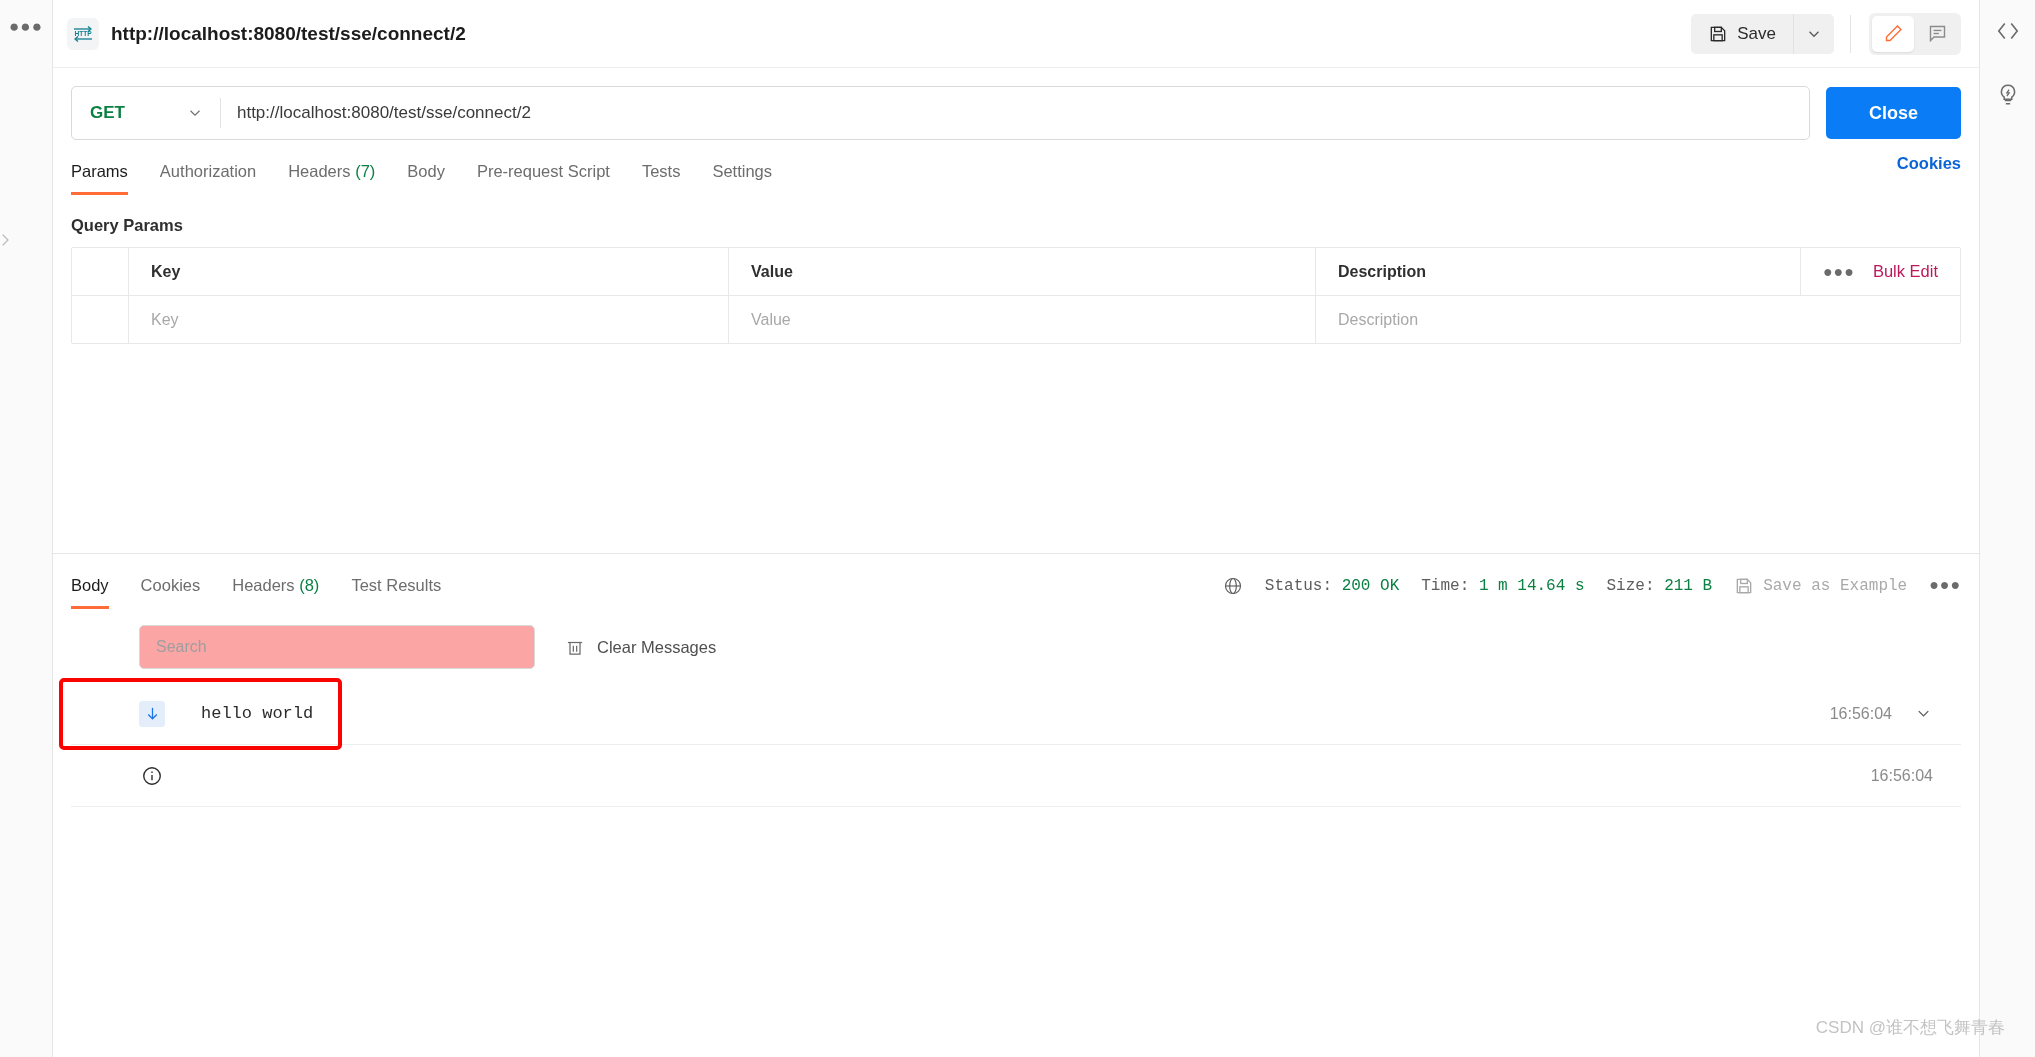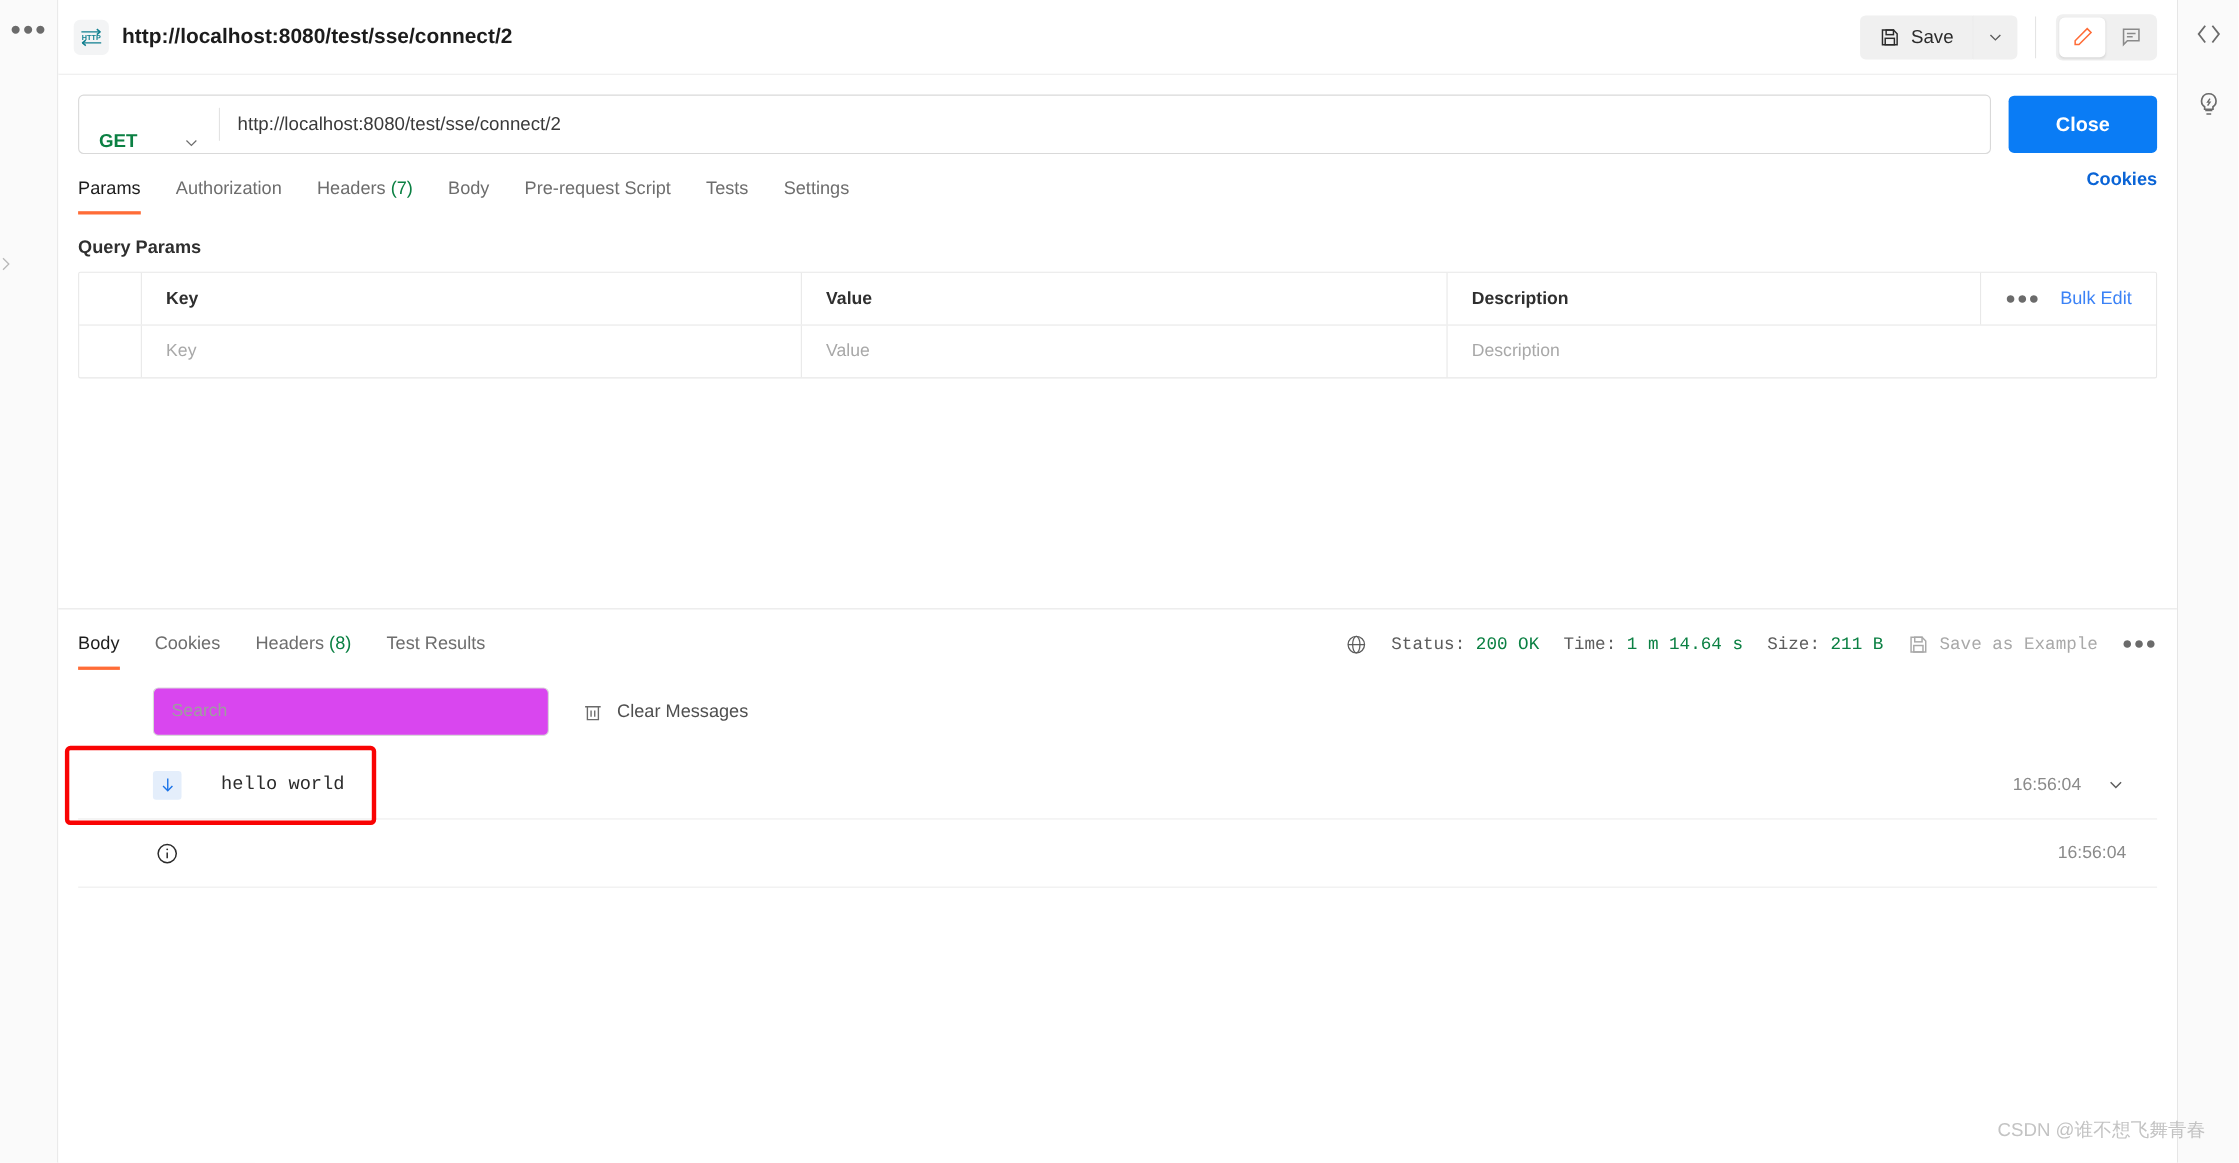--- a/index.html
+++ b/index.html
@@ -170,22 +170,22 @@
     flex: 1 1 auto;
     display: flex;
     align-items: center;
     height: 52px;
     border: 1px solid #d9d9d9;
     border-radius: 5px;
     background: #fff;
     min-width: 0;
   }
   .method-sel {
-    display: flex; align-items: flex-end;
-    gap: 40px;
+    display: flex; align-items: center;
+    gap: 61px;
     padding: 0 16px 0 18px;
     height: 100%;
     cursor: pointer;
     flex: 0 0 auto;
   }
   .method-txt {
     color: #0b8043;
     font-weight: bold;
     font-size: 17px;
   }
@@ -280,21 +280,21 @@
              display: flex; align-items: center; padding-left: 22px; box-sizing: border-box; }
   .qp-tools { flex: 0 0 auto; display: flex; align-items: center; gap: 18px;
               padding: 0 22px; height: 100%; border-left: 1px solid #e8e8e8; }
   .qp-head .qp-key, .qp-head .qp-val, .qp-head .qp-desc {
     font-weight: bold; color: #2f2f2f;
   }
   .qp-body .qp-key, .qp-body .qp-val, .qp-body .qp-desc {
     color: #a8a8a8;
   }
   .dots3 { color: #6b6b6b; font-size: 16px; letter-spacing: 1px; cursor: pointer; }
-  .bulk { color: #3b82f6; font-size: 16.5px; cursor: pointer; }
+  .bulk { color: #be185d; font-size: 16.5px; cursor: pointer; }
 
   
   .pane-gap { flex: 1 1 auto; min-height: 0; }
   .resp-pane {
     border-top: 1px solid #e6e6e6;
     display: flex;
     flex-direction: column;
     flex: 0 0 auto;
   }
   .resp-tabs {
@@ -323,31 +323,31 @@
   }
 
   
   .msg-toolbar {
     display: flex;
     align-items: center;
     gap: 30px;
     padding: 16px 18px 14px 86px;
   }
   .search-input {
-    width: 360px;
+    width: 396px;
     height: 44px;
     border: 1px solid #d9d9d9;
     border-radius: 5px;
     padding: 18px 16px;
     font-size: 16px;
     font-family: inherit;
     color: #333;
     box-sizing: border-box;
     outline: none;
-    background: #d946ef;
+    background: #fca5a5;
   }
   .search-input::placeholder { color: #9e9e9e; }
   .clear-msgs {
     display: flex; align-items: center; gap: 12px;
     color: #4f4f4f;
     font-size: 16.5px;
     cursor: pointer;
   }
 
   

